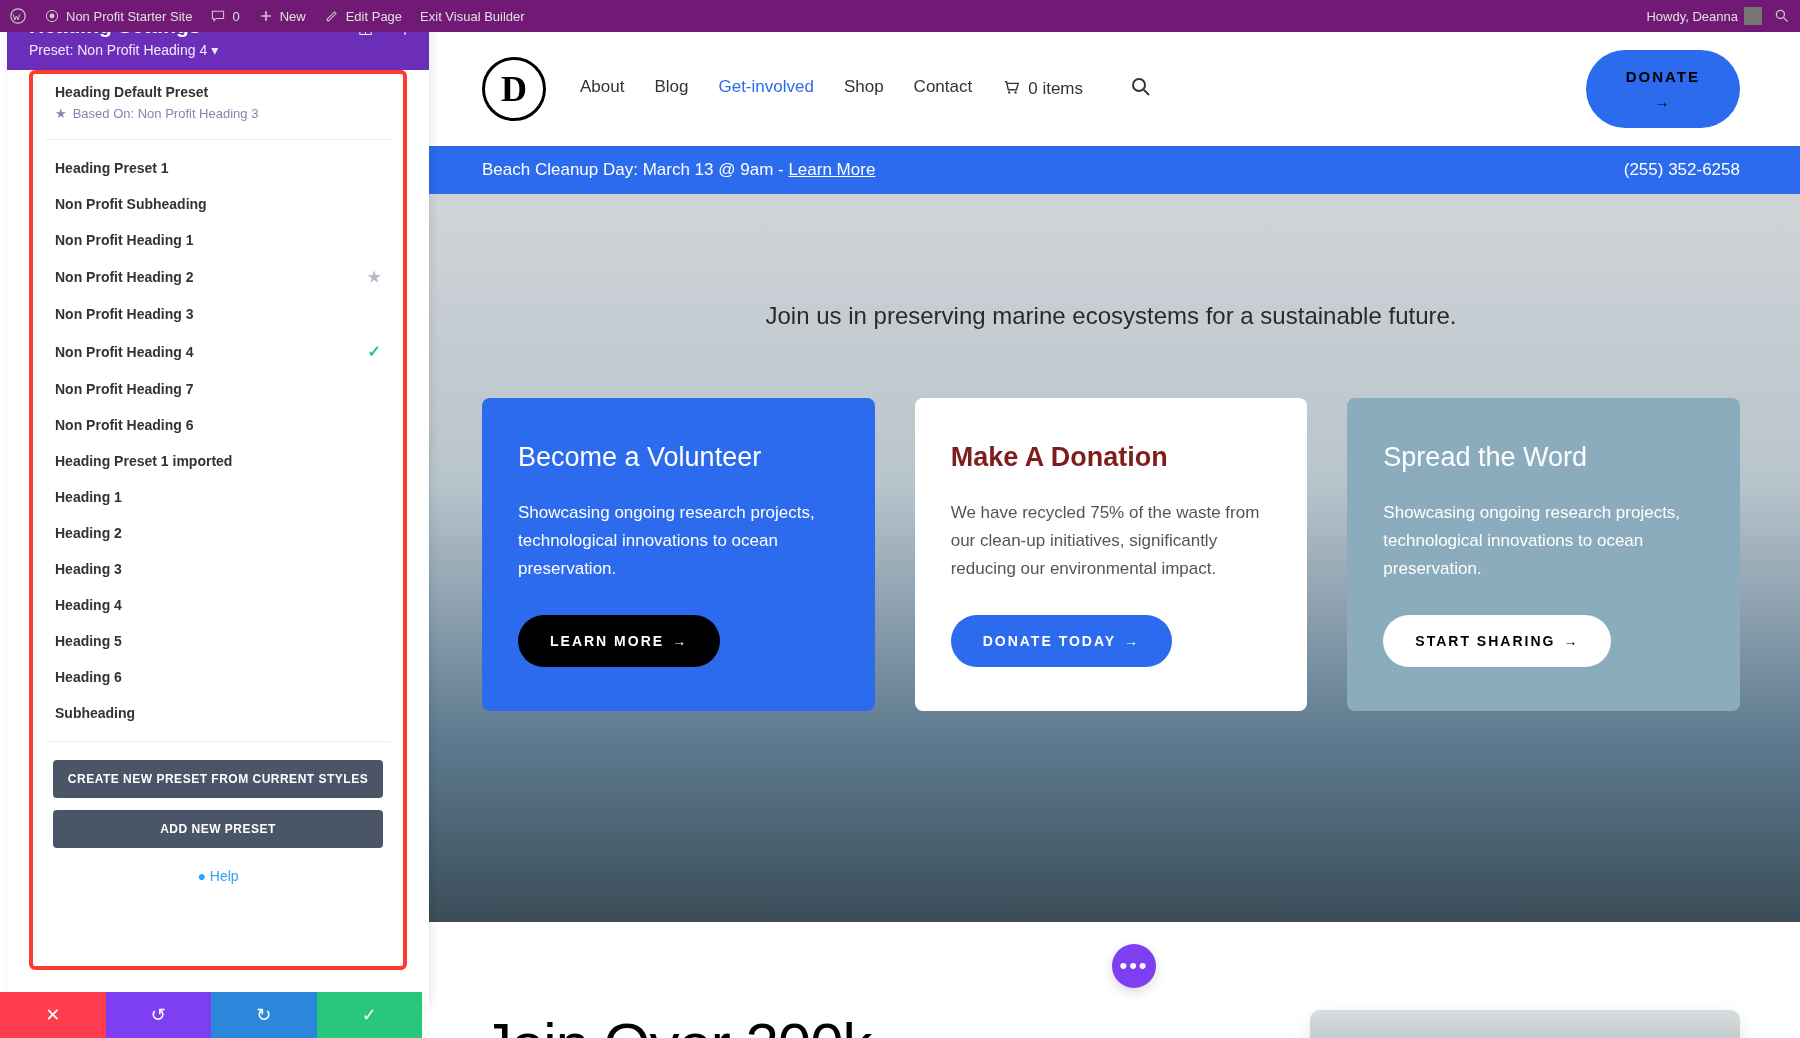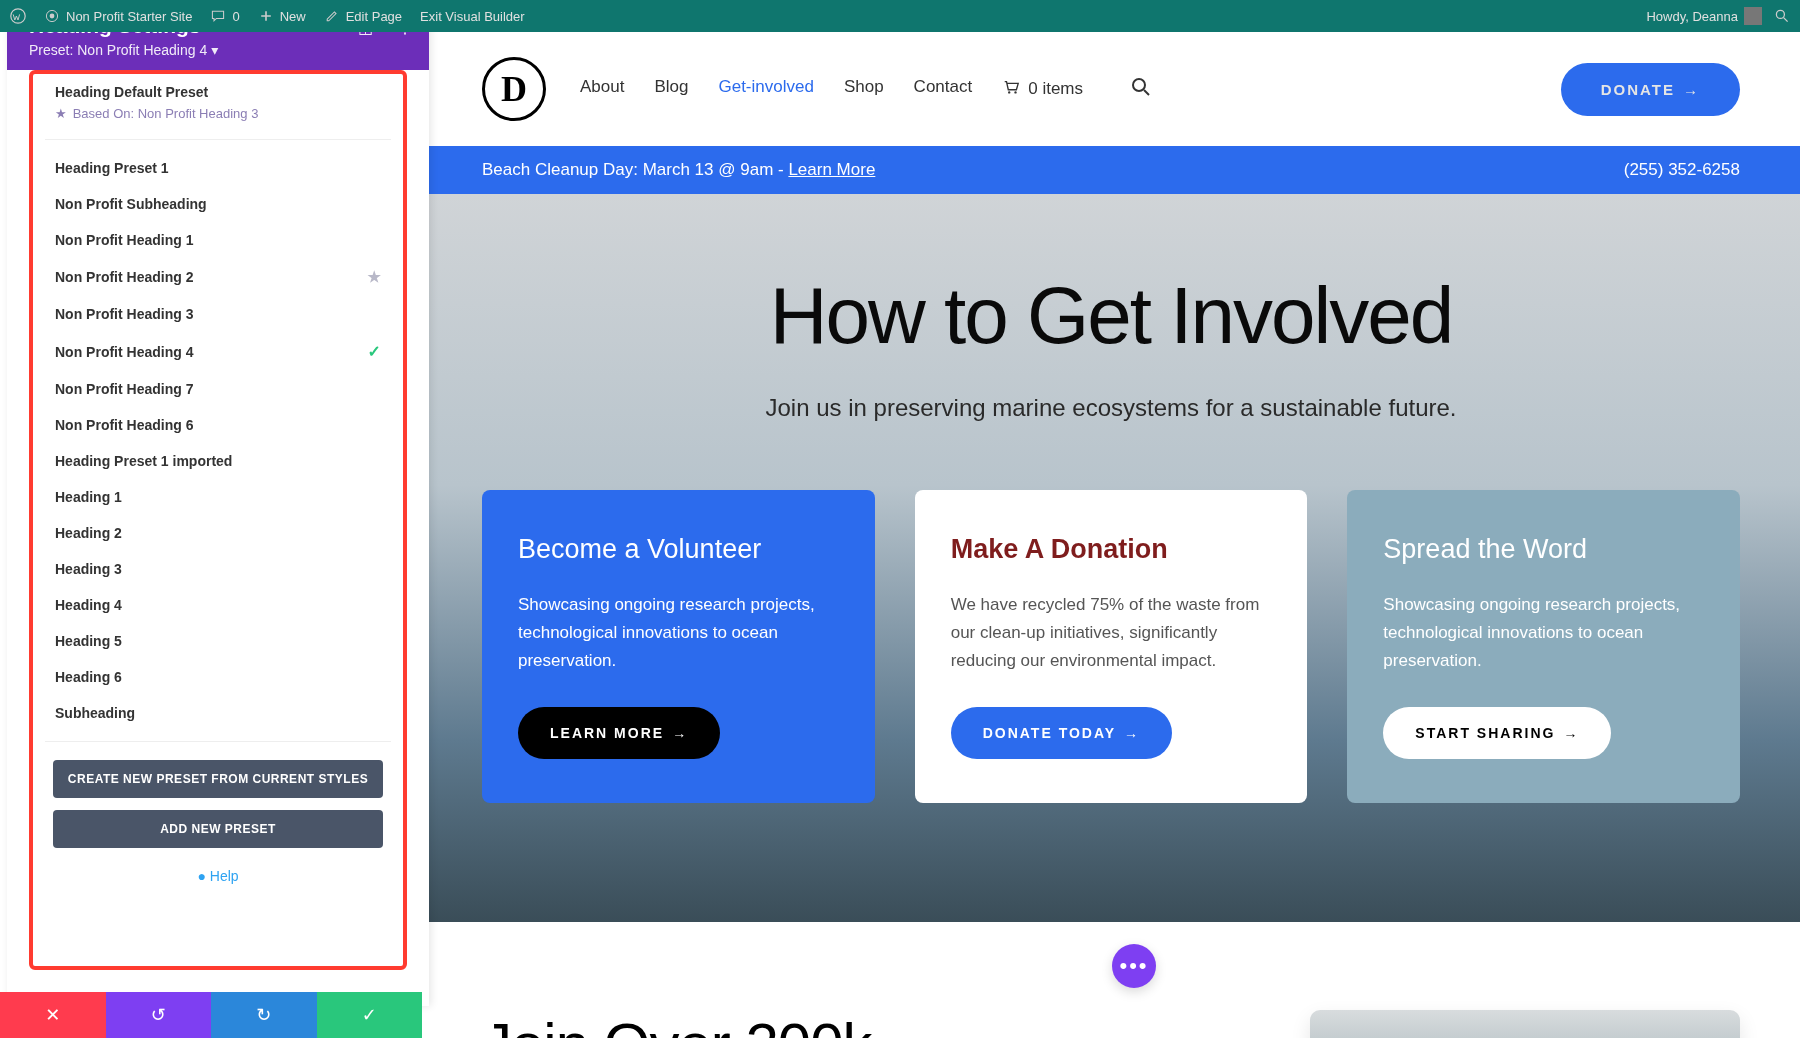--- a/index.html
+++ b/index.html
@@ -1,19 +1,19 @@
 <!DOCTYPE html>
 <html><head>
 <meta charset="utf-8">
 <style>
 * { box-sizing: border-box; margin: 0; padding: 0; }
 body { font-family: -apple-system, Helvetica, Arial, sans-serif; width: 1800px; height: 1038px; overflow: hidden; position: relative; }
 
 
-.wp-admin-bar { position: fixed; top: 0; left: 0; right: 0; height: 32px; background: #0f766e; color: #e0e0e0; display: flex; align-items: center; padding: 0 10px; font-size: 13px; z-index: 9999; text-align: right; }
+.wp-admin-bar { position: fixed; top: 0; left: 0; right: 0; height: 32px; background: #701a75; color: #e0e0e0; display: flex; align-items: center; padding: 0 10px; font-size: 13px; z-index: 9999; text-align: right; }
 .wp-admin-bar .ab-left { display: flex; align-items: center; gap: 18px; }
 .wp-admin-bar .ab-right { margin-left: auto; display: flex; align-items: center; gap: 12px; }
 .wp-admin-bar .ab-item { display: flex; align-items: center; gap: 6px; color: #e0e0e0; cursor: pointer; }
 .wp-admin-bar svg { width: 16px; height: 16px; fill: #ccc; }
 .wp-admin-bar .avatar { width: 18px; height: 18px; background: #777; }
 
 
 .settings-panel { position: fixed; left: 7px; top: 0; width: 422px; height: 1006px; background: #fff; z-index: 5000; box-shadow: 2px 0 8px rgba(0,0,0,.1); }
 .panel-header { background: #6c2eb9; color: #fff; padding: 14px 22px 12px; position: relative; }
 .panel-title { font-size: 21px; font-weight: 600; }
@@ -49,21 +49,21 @@
 
 .page { position: absolute; left: 422px; right: 0; top: 32px; bottom: 0; background: #fff; overflow: hidden; }
 
 
 .site-header { height: 114px; background: #fff; display: flex; align-items: center; padding: 0 60px; }
 .logo { width: 64px; height: 64px; border: 3px solid #000; border-radius: 50%; display: flex; align-items: center; justify-content: center; font-size: 36px; font-weight: 700; font-family: Georgia, serif; }
 .main-nav { display: flex; gap: 30px; margin-left: 34px; font-size: 17px; }
 .main-nav a { color: #333; text-decoration: none; cursor: pointer; }
 .main-nav a.active { color: #2c6bed; }
 .nav-cart { display: flex; align-items: center; gap: 8px; }
-.donate-btn { margin-left: auto; background: #2c6bed; color: #e5e5e5; border: none; border-radius: 999px; padding: 18px 40px; font-size: 15px; font-weight: 700; letter-spacing: 2px; cursor: pointer; display: flex; align-items: center; gap: 8px; }
+.donate-btn { margin-left: auto; background: #2c6bed; color: #000000; border: none; border-radius: 999px; padding: 18px 40px; font-size: 15px; font-weight: 700; letter-spacing: 2px; cursor: pointer; display: flex; align-items: center; gap: 8px; flex-direction: column; }
 
 
 .announce { background: #2c6bed; color: #fff; height: 48px; display: flex; align-items: center; padding: 0 60px; font-size: 17px; }
 .announce a { color: #fff; text-decoration: underline; }
 .announce .phone { margin-left: auto; }
 
 
 .hero { position: relative; height: 728px; background: linear-gradient(180deg, #d0d4d7 0%, #b8c4cc 40%, #5e7a8f 75%, #3a4d58 100%); text-align: center; padding-top: 76px; }
 .hero-title { font-size: 80px; font-weight: 400; color: #0a0a0a; font-family: "Segoe UI", Arial, sans-serif; letter-spacing: -2px; }
 .hero-sub { margin-top: 32px; font-size: 24px; color: #2a2a2a; }
@@ -265,21 +265,20 @@
         <span>→</span>
       </button>
   </div>
 
   <div class="announce">
     <span><span>Beach Cleanup Day: March 13 @ 9am - </span><a>Learn More</a></span>
     <span class="phone">(255) 352-6258</span>
   </div>
 
   <div class="hero">
-    <h1 class="hero-title">How to Get Involved</h1>
     <p class="hero-sub">Join us in preserving marine ecosystems for a sustainable future.</p>
 
     <div class="cards">
       <div class="card card-blue">
         <h3>Become a Volunteer</h3>
         <p>Showcasing ongoing research projects, technological innovations to ocean preservation.</p>
         <button class="btn">
             <span>LEARN MORE</span> 
             <span>→</span>
           </button>

